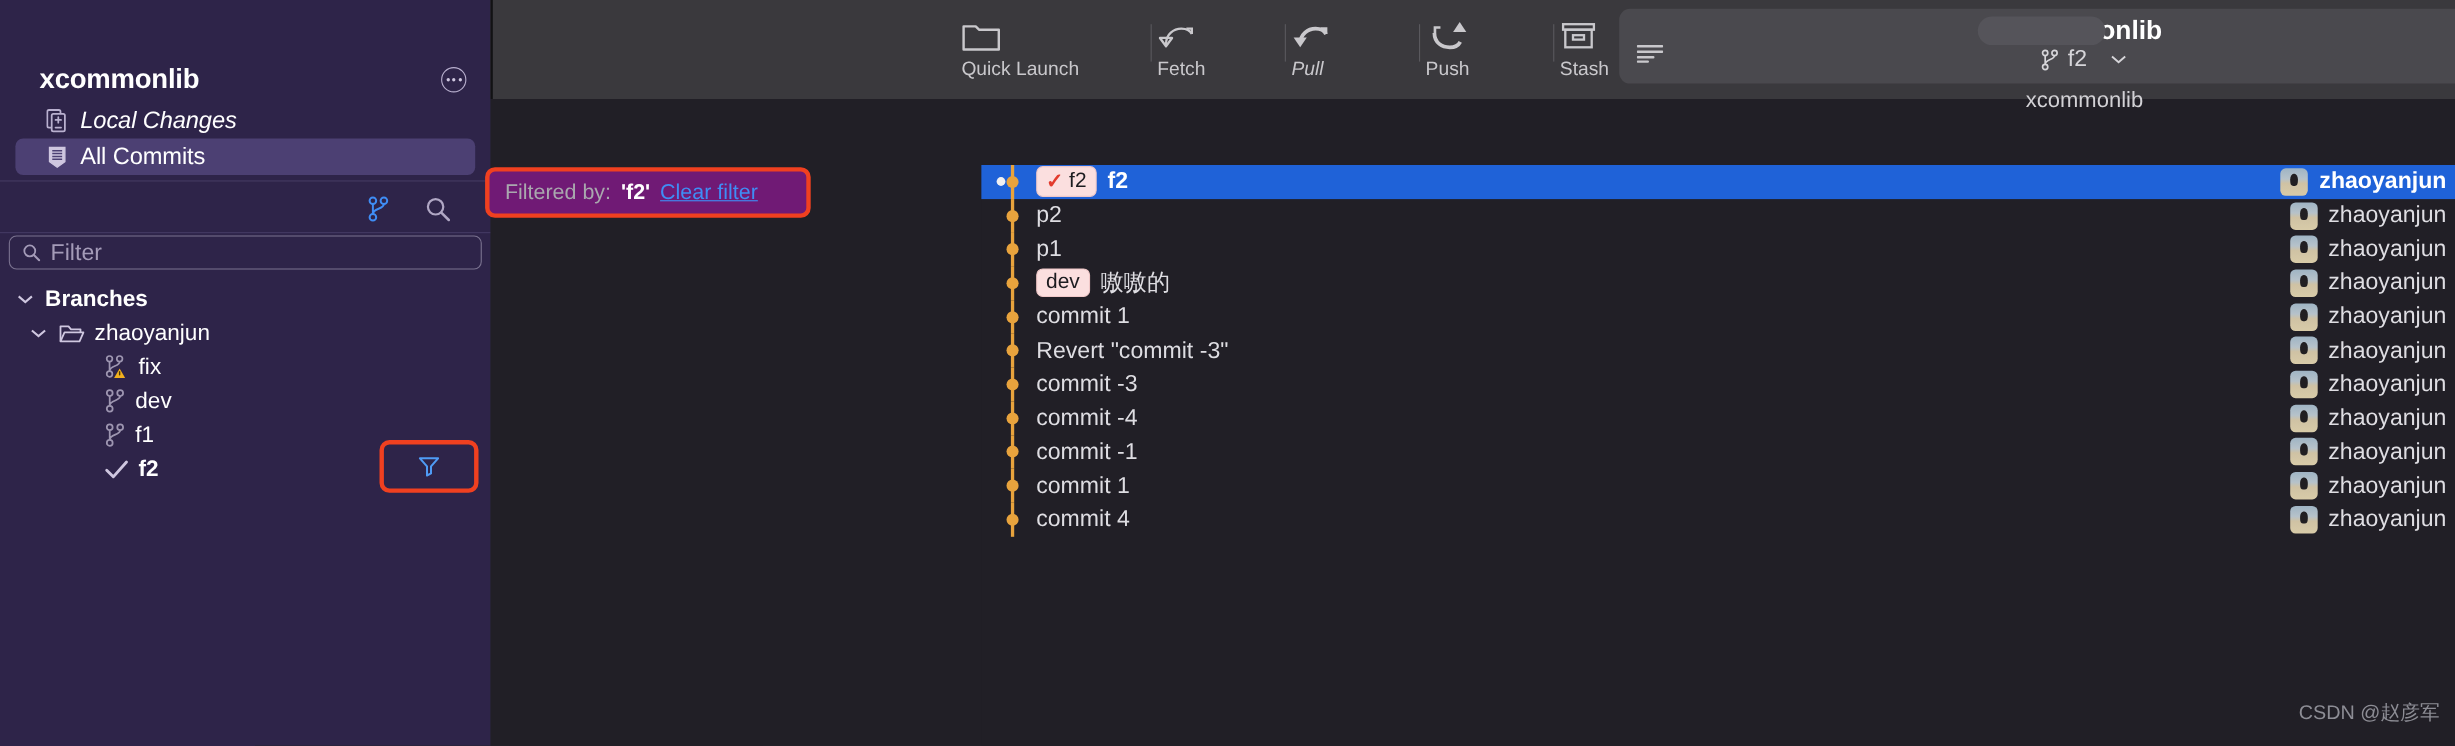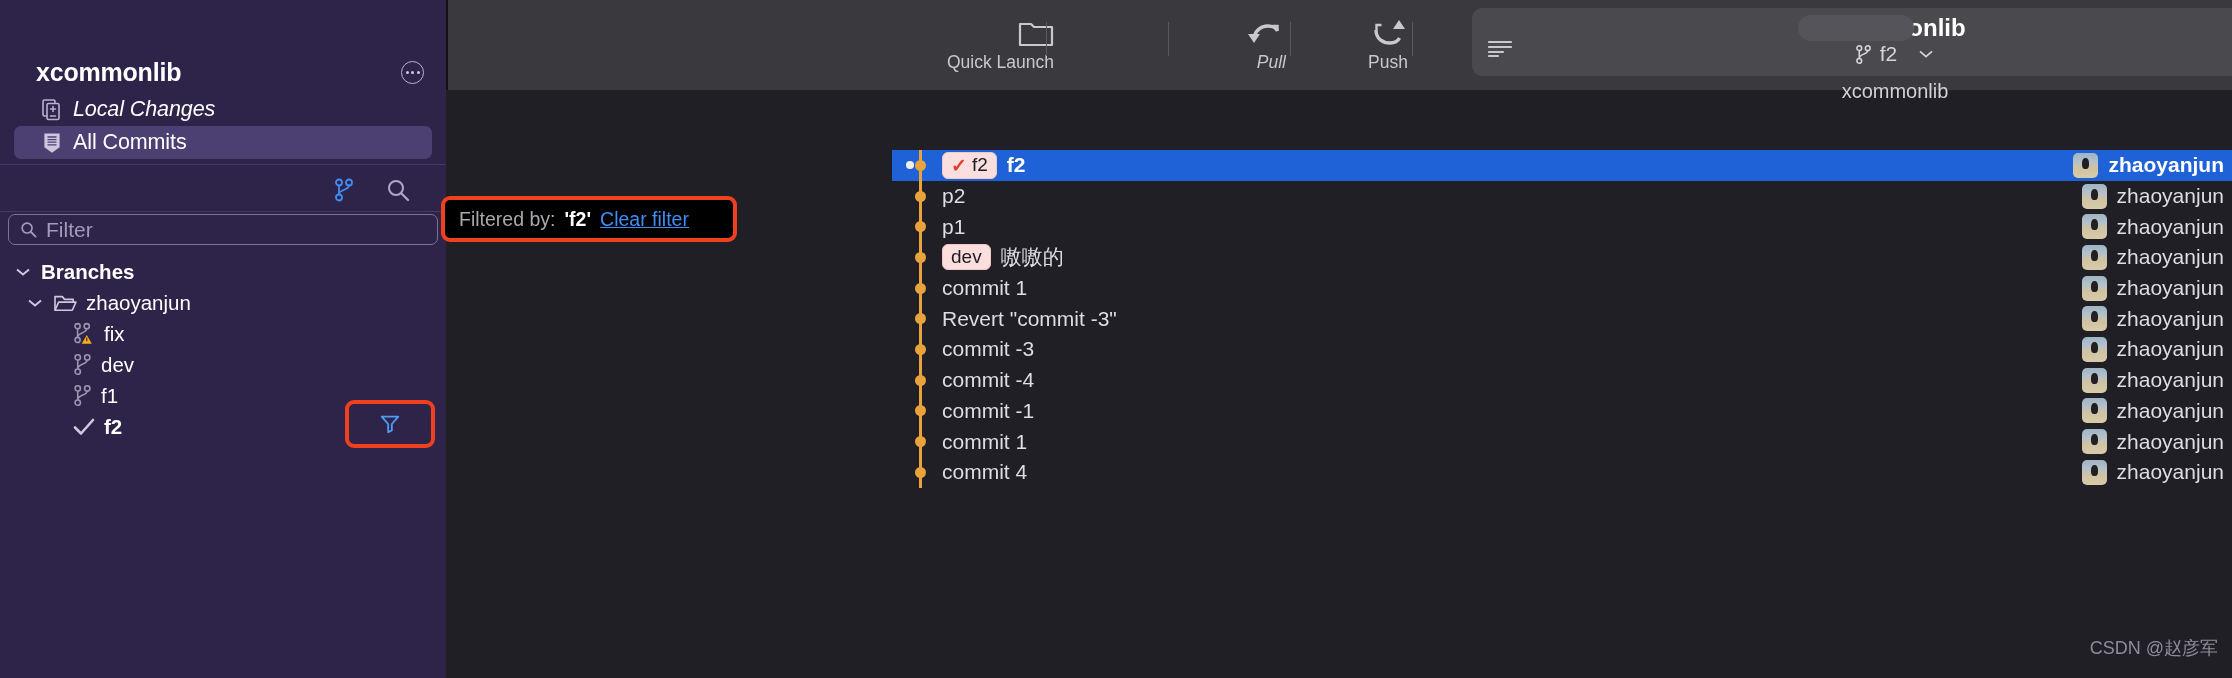--- a/index.html
+++ b/index.html
@@ -67,41 +67,41 @@
   .filter-box .ph { color: #a49bb8; font-size: 21px; }
 
   .tree { position: absolute; left: 0; top: 256px; width: 394px; }
   .tnode { display: flex; align-items: center; height: 31px; gap: 9px; }
   .tnode .tlabel { font-size: 20.5px; color: #ffffff; }
   .tnode.bold .tlabel { font-weight: bold; }
   .chev { width: 18px; display: flex; justify-content: center; flex: 0 0 18px; }
 
   .lvl0 { padding-left: 14px; }
   .lvl1 { padding-left: 26px; }
-  .lvl2 { padding-left: 46px; }
+  .lvl2 { padding-left: 68px; }
 
   .sb-filter-hl {
     position: absolute; left: 345px; top: 400px; width: 90px; height: 48px;
     border: 4px solid #f04020; border-radius: 9px;
     display: flex; align-items: center; justify-content: center;
   }
 
   
   #main {
     flex: 1 1 auto; height: 678px; position: relative;
     background: #211f26;
   }
   #toolbar {
     position: absolute; left: 0; top: 0; width: 1786px; height: 90px;
     background: #3a393d;
     border-left: 2px solid #121214;
   }
   .tb-item {
     position: absolute; top: 6px; height: 78px;
-    display: flex; flex-direction: column; align-items: flex-end; justify-content: center;
+    display: flex; flex-direction: column; align-items: flex-start; justify-content: center;
     gap: 4px;
   }
   .tb-item .tb-lbl { font-size: 17.5px; color: #c9c8cc; }
   .tb-sep {
     position: absolute; top: 22px; width: 1px; height: 34px; background: #5a595e;
   }
   .tb-chev { position: absolute; top: 30px; }
 
   .search-panel {
     position: absolute; left: 1024px; top: 8px; width: 846px; height: 68px;
@@ -123,23 +123,23 @@
     font-size: 21px; color: #d6d5d9;
   }
   .tooltip-title {
     position: absolute; left: 1024px; top: 80px; width: 846px;
     text-align: center; font-size: 20px; color: #d2d1d5;
   }
 
   
   .filtered-bar {
     position: absolute; left: 441px; top: 152px; width: 296px; height: 46px;
-    background: #000000; border: 4px solid #f04020; border-radius: 9px;
+    background: #701a75; border: 4px solid #f04020; border-radius: 9px;
     display: flex; align-items: center; gap: 9px;
-    padding-left: 14px; z-index: 8; margin-top: 44px;
+    padding-left: 14px; z-index: 8;
   }
   .fb-txt { font-size: 19.5px; color: #a9a8ae; }
   .fb-val { font-size: 19.5px; color: #ffffff; font-weight: bold; }
   .fb-link {
     font-size: 19.5px; color: #3f8df5; text-decoration: underline; text-align: center;
   }
 
   
   #commits {
     position: absolute; left: 446px; top: 150px; right: 0; bottom: 0;
@@ -361,20 +361,30 @@
         <span>
           <svg width="36" height="30" viewBox="0 0 36 30">
             <path d="M2 6h11l3 3h18v18H2z" fill="none" stroke="#c9c8cc" stroke-width="2.2" stroke-linejoin="round"></path>
           </svg>
         </span>
         <span class="tb-lbl">Quick Launch</span>
       </div>
 
       <div class="tb-sep" style="left:598px;"></div>
 
+      <div class="tb-item" style="left:604px; width:112px;">
+        <span>
+          <svg width="40" height="30" viewBox="0 0 40 30">
+            <path d="M8 22c0-9 7-14 14-14 5 0 8 2 9.5 5" fill="none" stroke="#c9c8cc" stroke-width="2.1"></path>
+            <path d="M2.5 16.5L8 24l5.5-7.5z" fill="none" stroke="#c9c8cc" stroke-width="2.1" stroke-linejoin="round"></path>
+            <path d="M31.5 13V8h-5" fill="none" stroke="#c9c8cc" stroke-width="2.1"></path>
+          </svg>
+        </span>
+        <span class="tb-lbl">Fetch</span>
+      </div>
 
       <div class="tb-sep" style="left:720px;"></div>
 
       <div class="tb-item" style="left:726px; width:112px;font-style:italic;">
         <span>
           <svg width="40" height="30" viewBox="0 0 40 30">
             <path d="M8 22c0-9 7-14 14-14 5 0 8 2 9.5 5" fill="none" stroke="#c9c8cc" stroke-width="3.4"></path>
             <path d="M2 16L8 25l6-9z" fill="#c9c8cc"></path>
             <path d="M31.5 13V8h-5" fill="none" stroke="#c9c8cc" stroke-width="2.4"></path>
           </svg>

